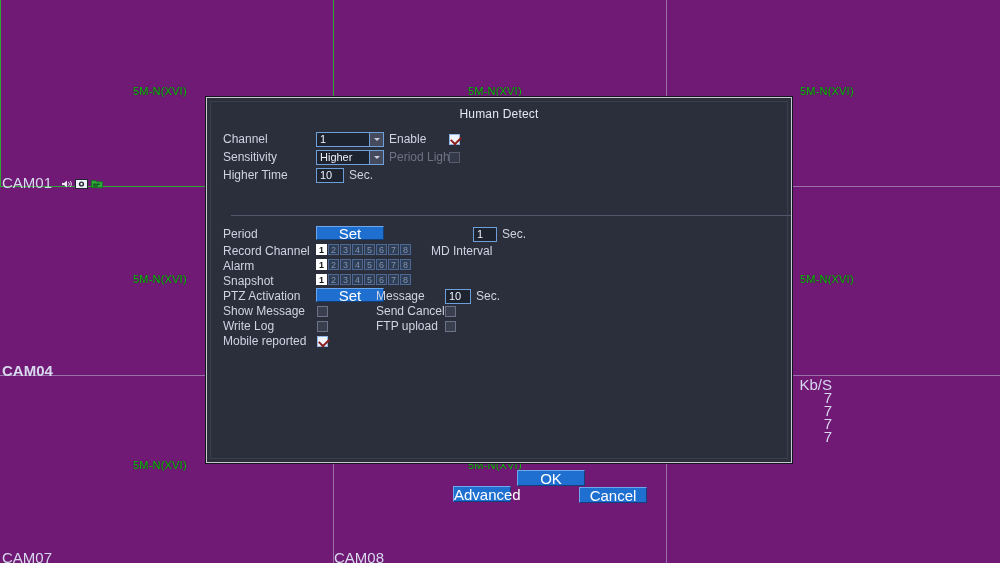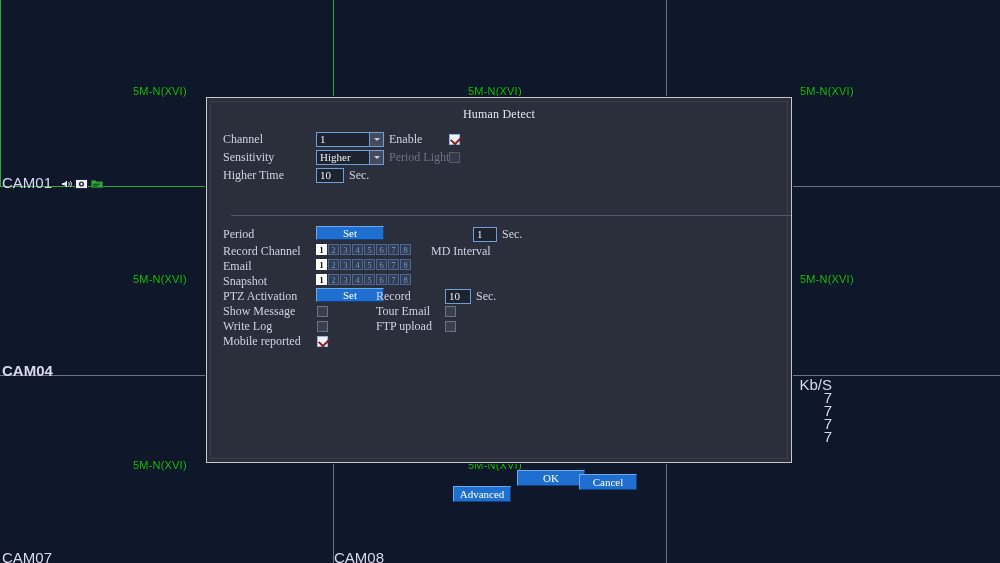--- a/index.html
+++ b/index.html
@@ -1,20 +1,20 @@
 <!DOCTYPE html>
 <html><head>
 <meta charset="utf-8">
 <style>
   html,body{margin:0;padding:0;background:#000;}
   body{width:1000px;height:563px;overflow:hidden;
        font-family:"Liberation Sans","DejaVu Sans",sans-serif;}
 
   
-  #wall{position:absolute;left:0;top:0;width:1000px;height:563px;background:#0f172a;}
+  #wall{position:absolute;left:0;top:0;width:1000px;height:563px;background:#701a75;}
   .vline{position:absolute;width:1px;top:0;height:563px;background:#b9b9d6;opacity:.55;}
   .hline{position:absolute;left:0;width:1000px;height:1px;background:#b9b9d6;opacity:.55;}
   .gline{background:#2ea832;opacity:1;}
 
   .res{position:absolute;color:#13c413;font-size:11px;letter-spacing:.2px;
        white-space:nowrap;text-shadow:0 0 1px #000;}
   .camlab{position:absolute;color:#d8d8ee;font-size:15px;white-space:nowrap;}
 
   .camicons{display:inline-flex;align-items:center;gap:3px;margin-left:5px;
             vertical-align:-1px;}
@@ -22,21 +22,21 @@
 
   #kbs{position:absolute;right:160px;top:378px;color:#d8d8ee;font-size:15px;
        text-align:right;line-height:13px;}
   #kbs .n{display:block;padding-right:8px;}
 
   
   #dlg{position:absolute;left:206px;top:97px;width:586px;height:366px;
        background:#2b2f3c;border:1px solid #c7c7cf;box-sizing:border-box;
        box-shadow:0 0 0 1px #14161f;}
   #dlg-inner{position:absolute;left:3px;top:3px;right:3px;bottom:3px;
-       background:#2b2f3c;border:1px solid #3a3f4e;box-sizing:border-box;font-family:Liberation Serif, serif;}
+       background:#2b2f3c;border:1px solid #3a3f4e;box-sizing:border-box;}
   #dlg-title{position:absolute;left:0;right:0;top:5px;text-align:center;
        color:#e6e6f2;font-size:12px;letter-spacing:.2px;}
 
   #form{position:absolute;left:10px;top:28px;right:10px;}
   .lbl{position:absolute;color:#cfd3e2;font-size:12px;line-height:19px;}
   .lbl.dim{color:#6d7384;}
 
   .sel{position:absolute;height:15px;width:68px;background:#1e2330;
        border:1px solid #6f9fd8;box-sizing:border-box;display:flex;align-items:center;}
   .sel .val{flex:1;color:#eef1fa;font-size:11px;padding-left:3px;line-height:13px;}
@@ -50,21 +50,21 @@
        padding-left:3px;}
 
   .cbx{position:absolute;width:11px;height:11px;box-sizing:border-box;
        background:#3a3f4e;border:1px solid #6c7siz;border:1px solid #6c7287;}
   .cbx.on{background:#f2f4fb;border:1px solid #8fb6e4;}
   .cbx.on:after{content:"";position:absolute;left:1px;top:1px;width:8px;height:5px;
        border-left:2px solid #8a1f1f;border-bottom:2px solid #8a1f1f;
        transform:rotate(-45deg);}
   .cbx.dim{background:#343948;border:1px solid #565c6d;}
 
-  .btn{position:absolute;background:#1f6fd0;color:#ffffff;font-size:11px;
+  .btn{position:absolute;background:#1f6fd0;color:#ffffff;font-size:15px;
        text-align:center;box-sizing:border-box;
        border-top:1px solid #6fa8ea;border-left:1px solid #6fa8ea;
        border-right:1px solid #12407c;border-bottom:1px solid #12407c;}
 
   .chgrp{position:absolute;display:flex;gap:1px;}
   .ch{width:11px;height:11px;box-sizing:border-box;font-size:9px;line-height:10px;
       text-align:center;background:#2f3d55;border:1px solid #4e6894;color:#7f93b4;}
   .ch.on{background:#ffffff;border:1px solid #ffffff;color:#101215;font-weight:bold;}
 
   #divider{position:absolute;left:10px;top:85px;width:560px;height:1px;
@@ -175,21 +175,21 @@
       <span class="ch on">1</span>
       <span class="ch">2</span>
       <span class="ch">3</span>
       <span class="ch">4</span>
       <span class="ch">5</span>
       <span class="ch">6</span>
       <span class="ch">7</span>
       <span class="ch">8</span>
     </div>
 
-    <div class="lbl" style="left:2px;top:127px;">Email</div>
+    <div class="lbl" style="left:2px;top:127px;">Alarm</div>
     <div class="chgrp" style="left:95px;top:129px;">
       <span class="ch on">1</span>
       <span class="ch">2</span>
       <span class="ch">3</span>
       <span class="ch">4</span>
       <span class="ch">5</span>
       <span class="ch">6</span>
       <span class="ch">7</span>
       <span class="ch">8</span>
     </div>
@@ -201,38 +201,38 @@
       <span class="ch">3</span>
       <span class="ch">4</span>
       <span class="ch">5</span>
       <span class="ch">6</span>
       <span class="ch">7</span>
       <span class="ch">8</span>
     </div>
 
     <div class="lbl" style="left:2px;top:157px;">PTZ Activation</div>
     <div class="btn" style="left:95px;top:158px;width:68px;height:14px;line-height:13px;">Set</div>
-    <div class="lbl" style="left:155px;top:157px;">Record</div>
+    <div class="lbl" style="left:155px;top:157px;">Message</div>
     <div class="txt" style="left:224px;top:159px;width:26px;">10</div>
     <div class="lbl" style="left:255px;top:157px;">Sec.</div>
 
     <div class="lbl" style="left:2px;top:172px;">Show Message</div>
     <div class="cbx" style="left:96px;top:176px;"></div>
-    <div class="lbl" style="left:155px;top:172px;">Tour Email</div>
+    <div class="lbl" style="left:155px;top:172px;">Send Cancel</div>
     <div class="cbx" style="left:224px;top:176px;"></div>
 
     <div class="lbl" style="left:2px;top:187px;">Write Log</div>
     <div class="cbx" style="left:96px;top:191px;"></div>
     <div class="lbl" style="left:155px;top:187px;">FTP upload</div>
     <div class="cbx" style="left:224px;top:191px;"></div>
 
     <div class="lbl" style="left:2px;top:202px;">Mobile reported</div>
     <div class="cbx on" style="left:96px;top:206px;"></div>
 
     <div id="btnbar">
       <div class="btn" style="left:232px;top:16px;width:58px;height:16px;line-height:15px;">Advanced</div>
       <div class="btn" style="left:296px;top:0;width:68px;height:16px;line-height:15px;">OK</div>
-      <div class="btn" style="left:358px;top:4px;width:58px;height:16px;line-height:15px;">Cancel</div>
+      <div class="btn" style="left:358px;top:17px;width:68px;height:16px;line-height:15px;">Cancel</div>
     </div>
 
   </div>
  </div>
 </div>
 
 </body></html>

